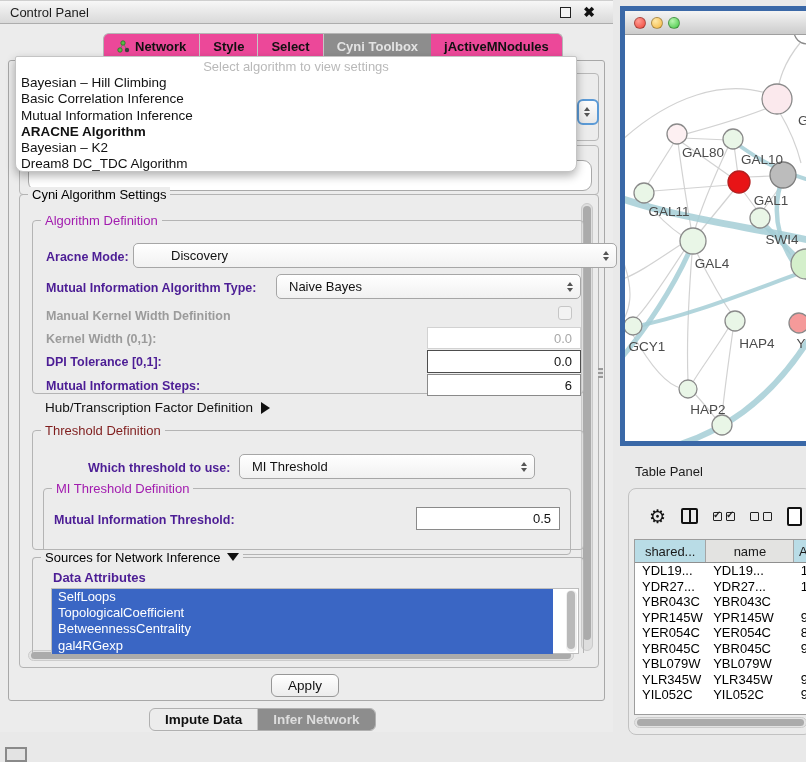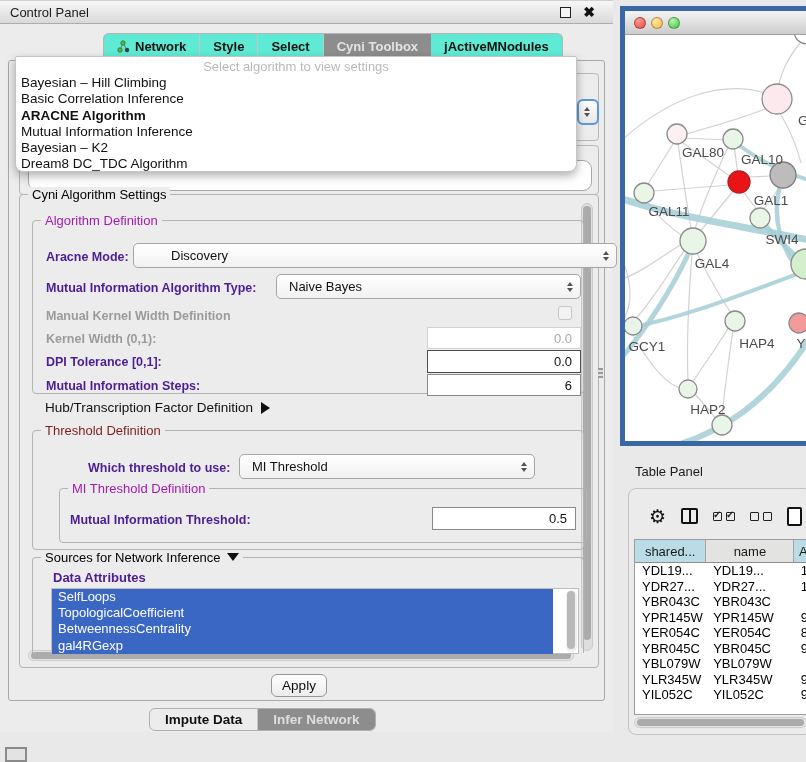--- a/index.html
+++ b/index.html
@@ -12,21 +12,21 @@
   #cp-titlebar { left:0; top:0; width:613px; height:24px;
     background:linear-gradient(#f7f7f7,#d9d9d9); border-top:1px solid #cfcfcf;
     border-bottom:1px solid #adadad; }
   #cp-title { left:10px; top:4px; font-size:13px; color:#1c1c1c; }
   #cp-float { right:42px; top:6px; width:11px; height:11px; border:1.5px solid #222; background:#f4f4f4; }
   #cp-close { right:18px; top:4px; font-size:14px; font-weight:bold; color:#111; line-height:14px; }
 
   
   #tabbar { left:103px; top:33px; height:26px; display:flex; align-items:stretch;
     border:1px solid #b5b5b5; border-bottom:none; border-radius:6px 6px 0 0;
-    background:#5eead4; overflow:hidden; }
+    background:#ec4899; overflow:hidden; }
   .tab { display:flex; align-items:center; gap:5px; padding:0 13px; font-size:13px;
     font-weight:bold; color:#111; border-right:1px solid #c6c6c6; }
   .tab:last-child { border-right:none; }
   .tab.selected { background:#8d8d8d; color:#e3e3e3; border-right:none; }
   .net-icon { width:13px; height:13px; display:inline-block; }
 
   
   #cp-body { left:8px; top:60px; width:597px; height:641px; border:1px solid #a8a8a8;
     border-radius:3px; background:#ececec; }
 
@@ -77,21 +77,21 @@
   .sb-thumb-v { position:absolute; left:1px; width:8px; background:#ababab; border-radius:5px; }
   .sb-track-h { position:absolute; height:11px; background:#e3e3e3; border-radius:6px;
     border:1px solid #cccccc; }
   .sb-thumb-h { position:absolute; top:1px; height:7px; background:#ababab; border-radius:5px; }
 
   
   #attr-list { position:absolute; background:#fff; border:1px solid #bdbdbd; }
   .attr-item { height:16.2px; line-height:16.2px; font-size:13px; color:#fff;
     background:#3a66c4; padding-left:6px; margin-right:25px; }
 
-  #apply-btn { position:absolute; width:56px; height:23px; border:1px solid #979797;
+  #apply-btn { position:absolute; width:68px; height:23px; border:1px solid #979797;
     border-radius:6px; background:linear-gradient(#ffffff,#ececec); font-size:13.5px;
     color:#111; display:flex; align-items:center; justify-content:center; }
 
   #bottom-tabbar { position:absolute; left:140px; top:647px; height:23px; display:flex;
     border:1px solid #b0b0b0; border-radius:6px; background:#ececec; overflow:hidden; }
   .btab { display:flex; align-items:center; padding:0 15px; font-size:13.5px;
     font-weight:bold; color:#111; border-right:1px solid #c3c3c3; }
   .btab:last-child { border-right:none; }
   .btab.selected { background:#8d8d8d; color:#dedede; }
 
@@ -251,21 +251,21 @@
 
         <span class="lbl" style="left:55px; top:30px;">Which threshold to use:</span>
         <div class="combo" style="left:206px; top:23px; width:296px; height:25px;">
           <span>MI Threshold</span>
           <span class="spinner">
               <i class="up"></i>
               <i class="down"></i>
             </span>
         </div>
 
-        <div class="group" style="left:10px; top:57px; width:528px; height:55px;margin-left:16px;">
+        <div class="group" style="left:10px; top:57px; width:528px; height:67px;">
           <span class="legend blue">MI Threshold Definition</span>
           <span class="lbl" style="left:10px; top:24px;">Mutual Information Threshold:</span>
           <input class="tfield" style="left: 372px; top: 18px; width: 144px; height: 23px; border: 1px solid rgb(138, 138, 138);" readonly="" value="0.5">
         </div>
       </div>
 
       <div class="group" style="left:12px; top:362px; width:552px; height:96px; border-bottom:none; border-radius:4px 4px 0 0;">
         <span class="legend"><span>Sources for Network Inference</span><span class="down-arrow"></span></span>
 
         <span class="lbl" style="left:8px; top:12px; font-size:13px;padding-left:12px;">Data Attributes</span>
@@ -293,22 +293,22 @@
       <div class="btab selected">
         <span>Infer Network</span>
       </div>
     </div>
   </div>
 
   <div class="abs" id="algo-popup">
     <div id="algo-prompt">Select algorithm to view settings</div>
     <div class="algo-item">Bayesian – Hill Climbing</div>
     <div class="algo-item">Basic Correlation Inference</div>
+    <div class="algo-item">Mutual Information Inference</div>
     <div class="algo-item selected">ARACNE Algorithm</div>
-    <div class="algo-item">Mutual Information Inference</div>
     <div class="algo-item">Bayesian – K2</div>
     <div class="algo-item">Dream8 DC_TDC Algorithm</div>
   </div>
 </div>
 
 <div class="abs" id="splitter-grip"></div>
 
 <div class="abs" id="net-window">
   <div class="abs" id="net-titlebar">
     <span class="tl" id="tl-red"></span>

